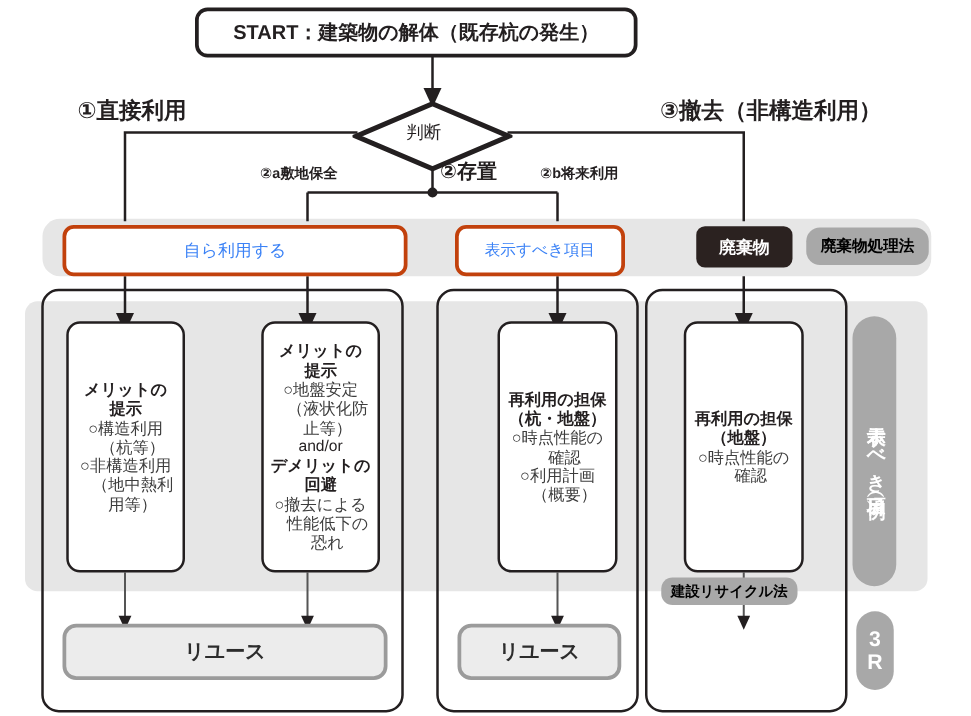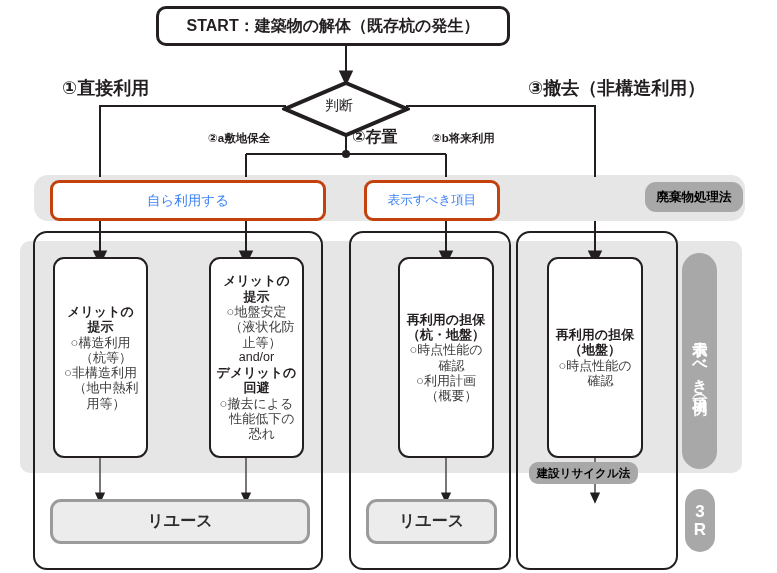--- a/index.html
+++ b/index.html
@@ -194,20 +194,21 @@
   <div class="lbl" style="left:325px;top:97px;font-size:14px;font-weight:normal;">判断</div>
 
   <div class="lbl big" style="left:62px;top:76px;">①直接利用</div>
   <div class="lbl big" style="left:528px;top:76px;">③撤去（非構造利用）</div>
   <div class="lbl mid" style="left:352px;top:127px;">②存置</div>
   <div class="lbl small" style="left:208px;top:131px;">②a敷地保全</div>
   <div class="lbl small" style="left:432px;top:131px;">②b将来利用</div>
 
   <div class="hbox" style="left:50px;top:180px;width:270px;height:35px;">自ら利用する</div>
   <div class="hbox" style="left:364px;top:180px;width:130px;height:35px;font-size:12.5px;">表示すべき項目</div>
+  <div class="chip-dark" style="left:557px;top:181px;width:77px;height:33px;">廃棄物</div>
   <div class="chip-gray" style="left:645px;top:182px;width:98px;height:30px;">廃棄物処理法</div>
 
   <div class="colframe" style="left:33px;top:231px;width:286px;height:335px;"></div>
   <div class="colframe" style="left:349px;top:231px;width:158px;height:335px;"></div>
   <div class="colframe" style="left:516px;top:231px;width:158px;height:335px;"></div>
 
   <div class="panel" style="left:53px;top:257px;width:95px;height:201px;">
     <div class="ttl">メリットの</div>
     <div class="ttl">提示</div>
     <div class="li">○構造利用</div>

